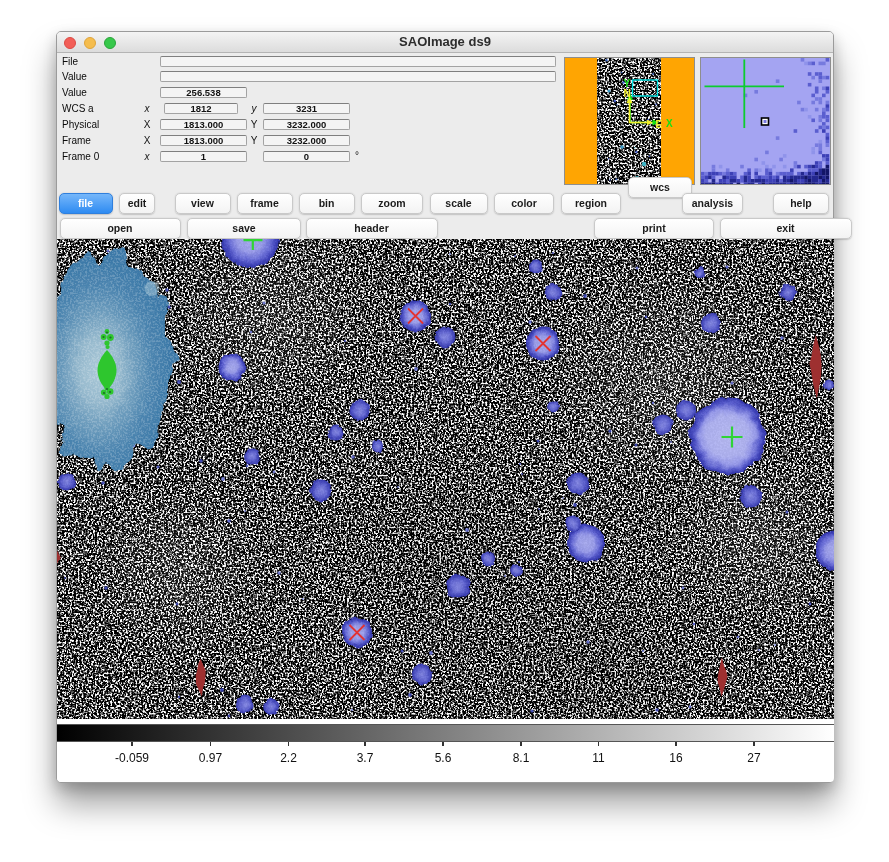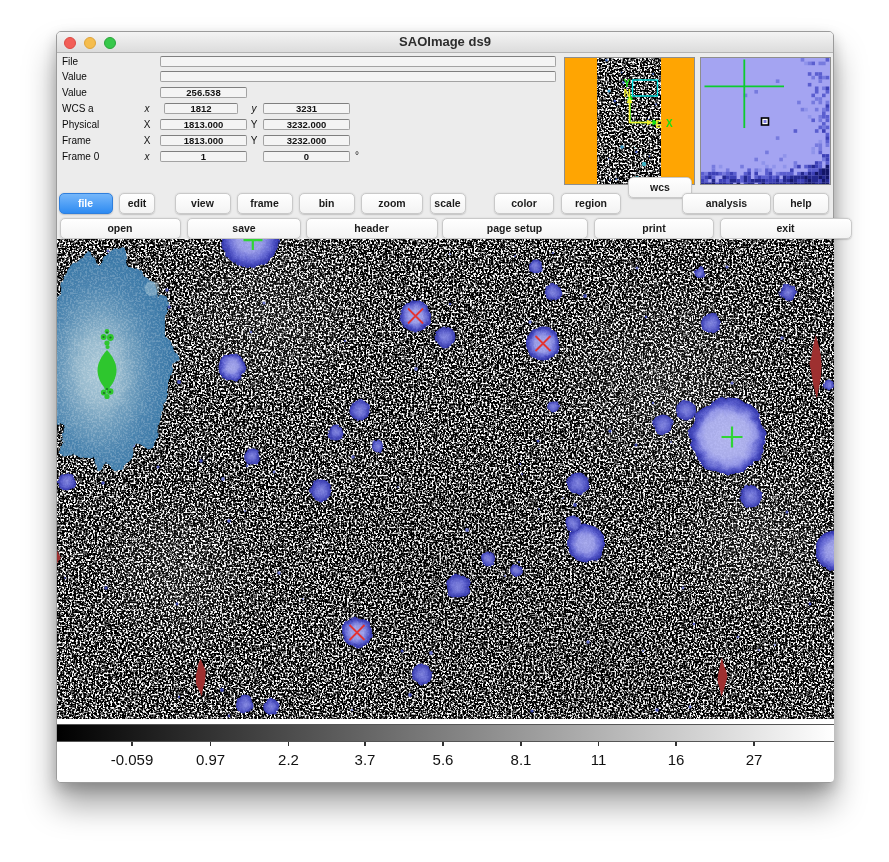--- a/index.html
+++ b/index.html
@@ -17,21 +17,21 @@
   border-radius:2px; font-size:9.5px; font-weight:bold; color:#111; text-align:center; line-height:10px; }
 .panel { position:absolute; top:57px; width:131px; height:128px; border:1px solid #8e8e8e; background:#ffa502; }
 .btn { position:absolute; height:21px; border-radius:5px; background:linear-gradient(#ffffff,#f3f3f3);
   border:1px solid #c9c9c9; box-shadow:0 0.5px 1.5px rgba(0,0,0,0.18);
   font-size:10.5px; font-weight:bold; color:#1b1b1b; text-align:center; line-height:19px; }
 .btn.sel { background:linear-gradient(#76b7fa,#2e8bf2); border-color:#2f7fdd; color:#fff; }
 #cbarwrap { position:absolute; left:57px; top:718.5px; width:777px; height:63px; background:#fff; border-radius:0 0 4px 4px; }
 #cbar { position:absolute; left:0px; top:5.5px; width:777px; height:18px;
   background:linear-gradient(90deg,#000 0%,#fff 100%); border-top:1px solid #555; border-bottom:1px solid #555; }
 .tick { position:absolute; top:23.5px; width:1.5px; height:4px; background:#333; }
-.tlab { position:absolute; top:32px; width:60px; text-align:center; font-size:15px; color:#111; }
+.tlab { position:absolute; top:32px; width:60px; text-align:center; font-size:12px; color:#111; }
 </style></head>
 <body>
 <div id="page">
 <div id="win"></div>
 <div id="titlebar">SAOImage ds9</div>
 <div class="tl" style="left:64px;background:#f25e57;border:0.5px solid #dc4a44"></div>
 <div class="tl" style="left:84px;background:#f5bd4e;border:0.5px solid #dfa43b"></div>
 <div class="tl" style="left:104px;background:#37c84b;border:0.5px solid #2aa43a"></div>
 <div class="lab" style="left:62px;top:55.0px">File</div>
 <div class="fld" style="left:160px;top:56.0px;width:396px"></div>
@@ -354,30 +354,29 @@
   <rect x="60.5" y="60" width="7" height="7" fill="#fff" stroke="#000" stroke-width="1.6"></rect>
   <rect x="62.5" y="62" width="3" height="3" fill="#7a7ae0"></rect>
  </svg>
 </div>
 <div class="btn sel" style="left:58.5px;top:192.5px;width:54px">file</div>
 <div class="btn" style="left:119px;top:192.5px;width:36px">edit</div>
 <div class="btn" style="left:174.5px;top:192.5px;width:56px">view</div>
 <div class="btn" style="left:236.5px;top:192.5px;width:56px">frame</div>
 <div class="btn" style="left:298.5px;top:192.5px;width:56px">bin</div>
 <div class="btn" style="left:361px;top:192.5px;width:62px">zoom</div>
-<div class="btn" style="left:429.5px;top:192.5px;width:36px">scale</div>
+<div class="btn" style="left:429.5px;top:192.5px;width:58px">scale</div>
 <div class="btn" style="left:494px;top:192.5px;width:60px">color</div>
 <div class="btn" style="left:561px;top:192.5px;width:60px">region</div>
 <div class="btn" style="left:628px;top:177px;width:64px">wcs</div>
-<div class="btn" style="left:682px;top:192.5px;width:89px">analysis</div>
+<div class="btn" style="left:682px;top:192.5px;width:61px">analysis</div>
 <div class="btn" style="left:773px;top:192.5px;width:56px">help</div>
 <div class="btn" style="left:59.5px;top:217.5px;width:121px">open</div>
 <div class="btn" style="left:187px;top:217.5px;width:114px">save</div>
 <div class="btn" style="left:305.5px;top:217.5px;width:132px">header</div>
-<div class="btn" style="left:441.5px;top:217.5px;width:146px">page setup</div>
 <div class="btn" style="left:594px;top:217.5px;width:120px">print</div>
 <div class="btn" style="left:719.5px;top:217.5px;width:132px">exit</div>
 
 <svg id="canvas" style="position:absolute;left:57px;top:238.5px" width="777" height="480" xmlns="http://www.w3.org/2000/svg">
  <defs>
   <filter id="bw" x="0" y="0" width="100%" height="100%">
    <feTurbulence type="fractalNoise" baseFrequency="0.52" numOctaves="2" seed="3" stitchTiles="stitch"></feTurbulence>
    <feColorMatrix type="matrix" values="0 0 0 0 0  0 0 0 0 0  0 0 0 0 0  1 0 0 0 0"></feColorMatrix>
    <feComponentTransfer result="msk">
             <feFuncA type="linear" slope="5" intercept="-2.26"></feFuncA>

